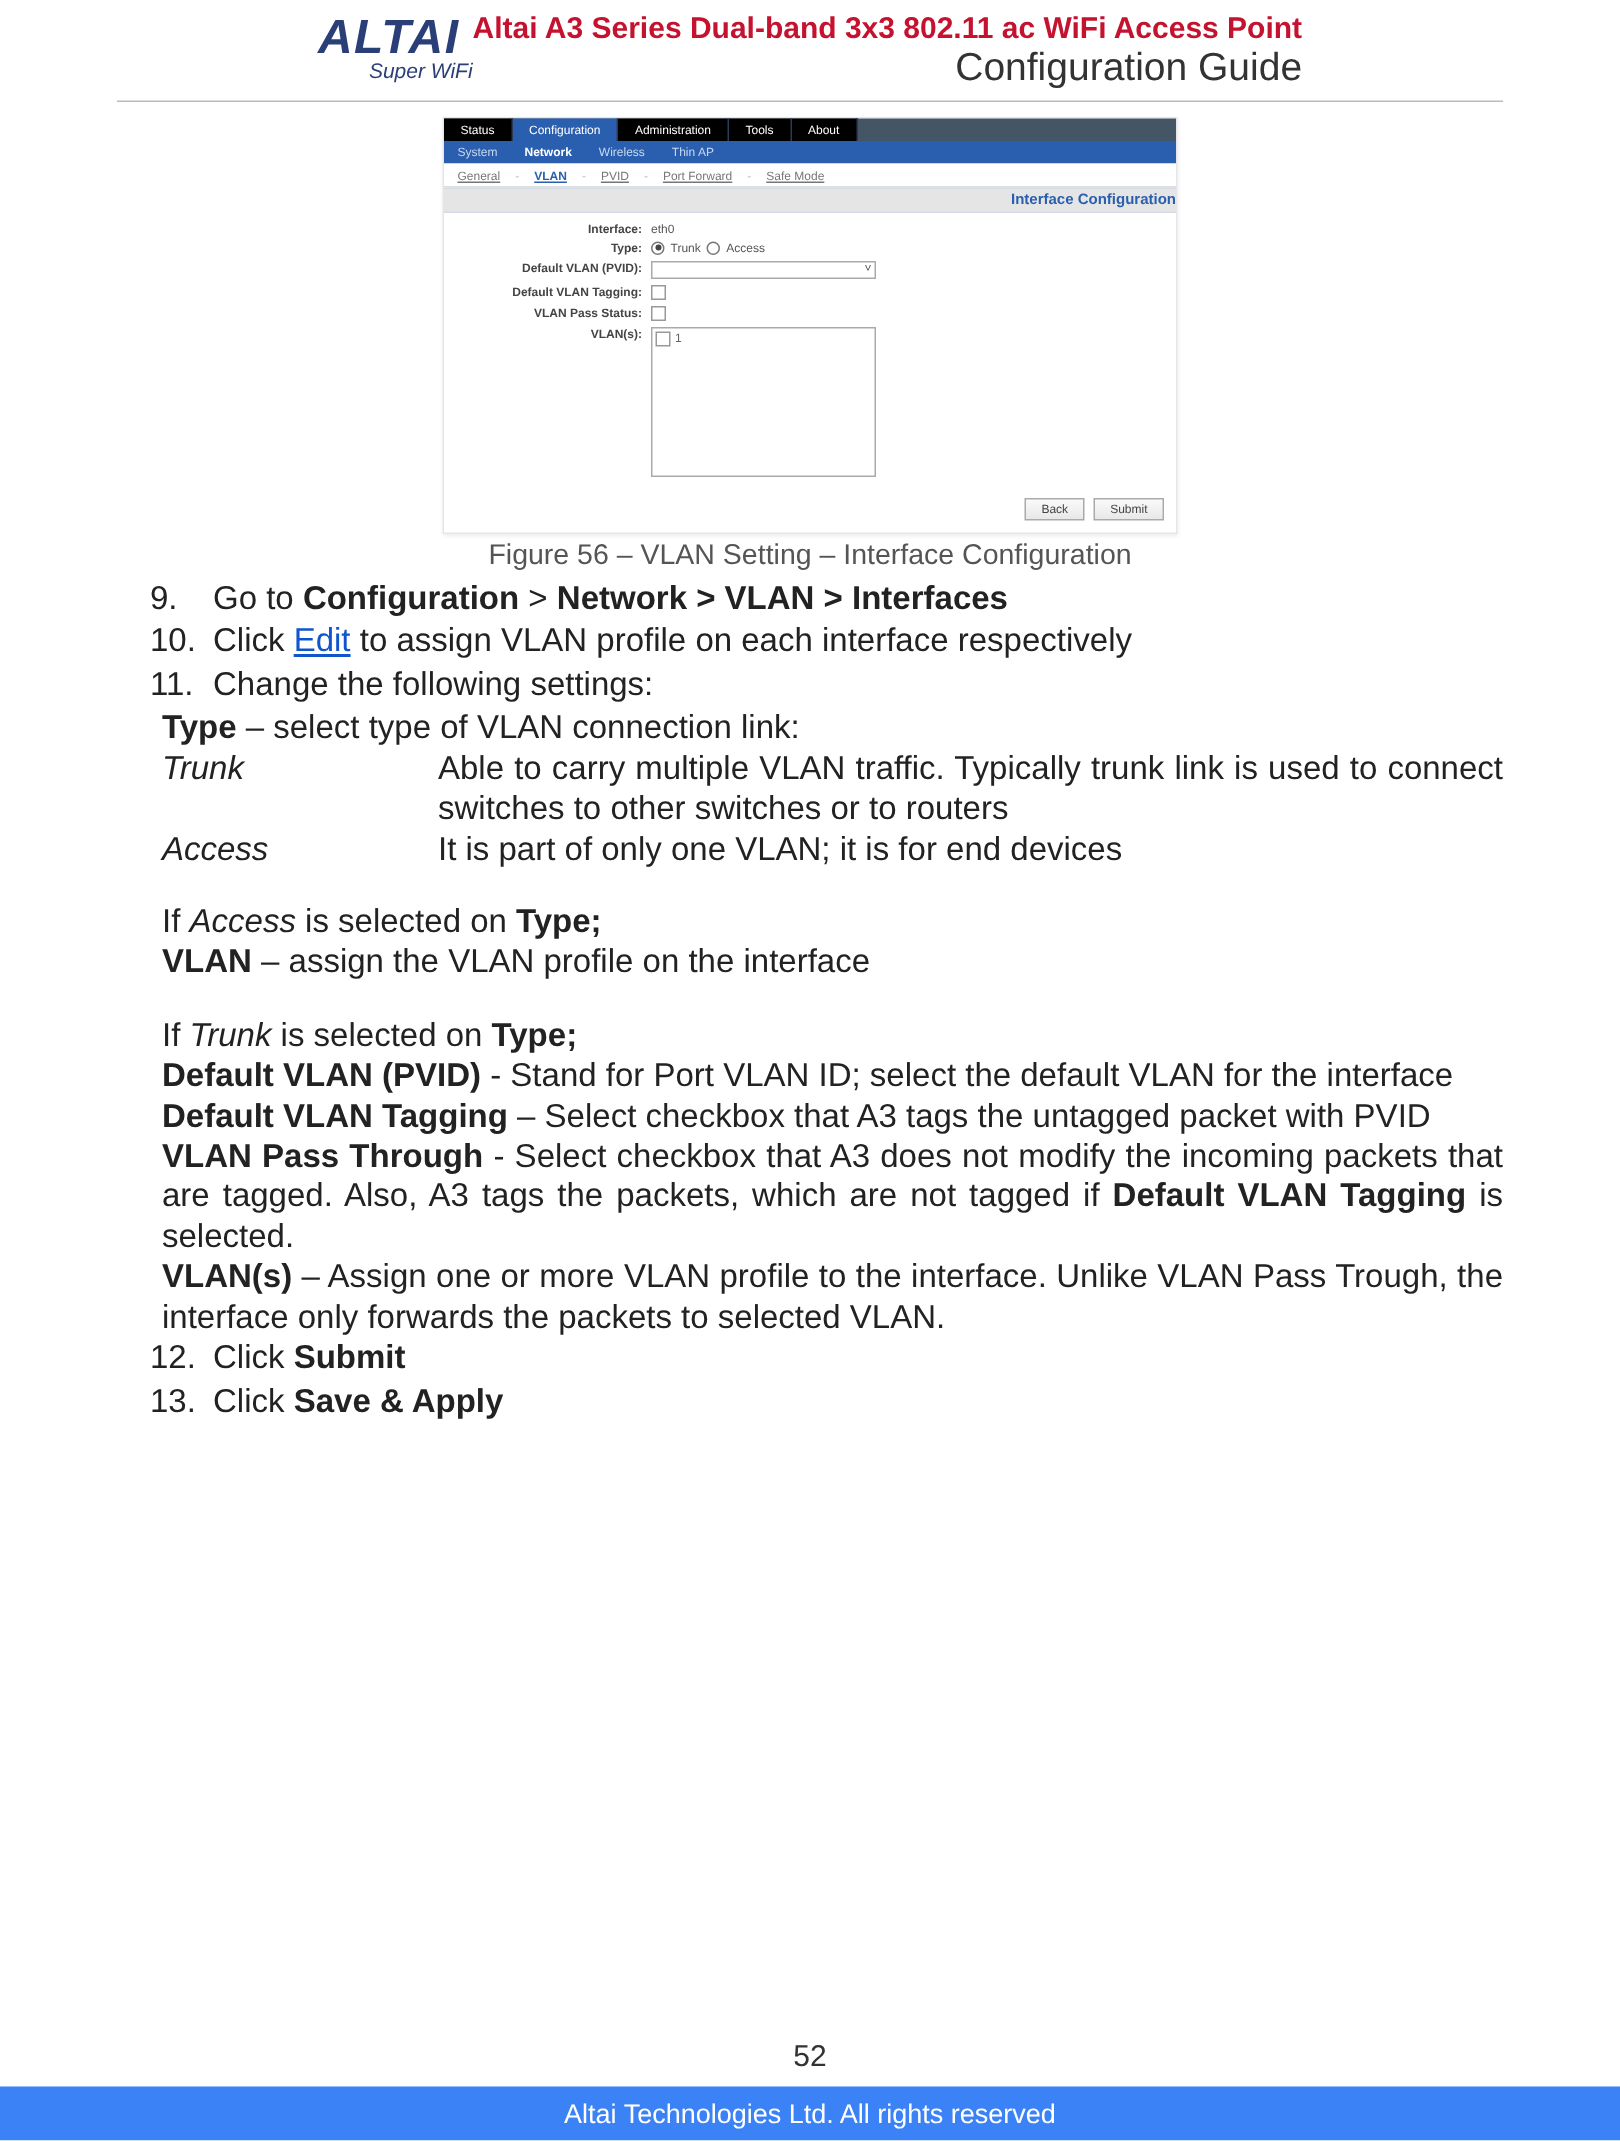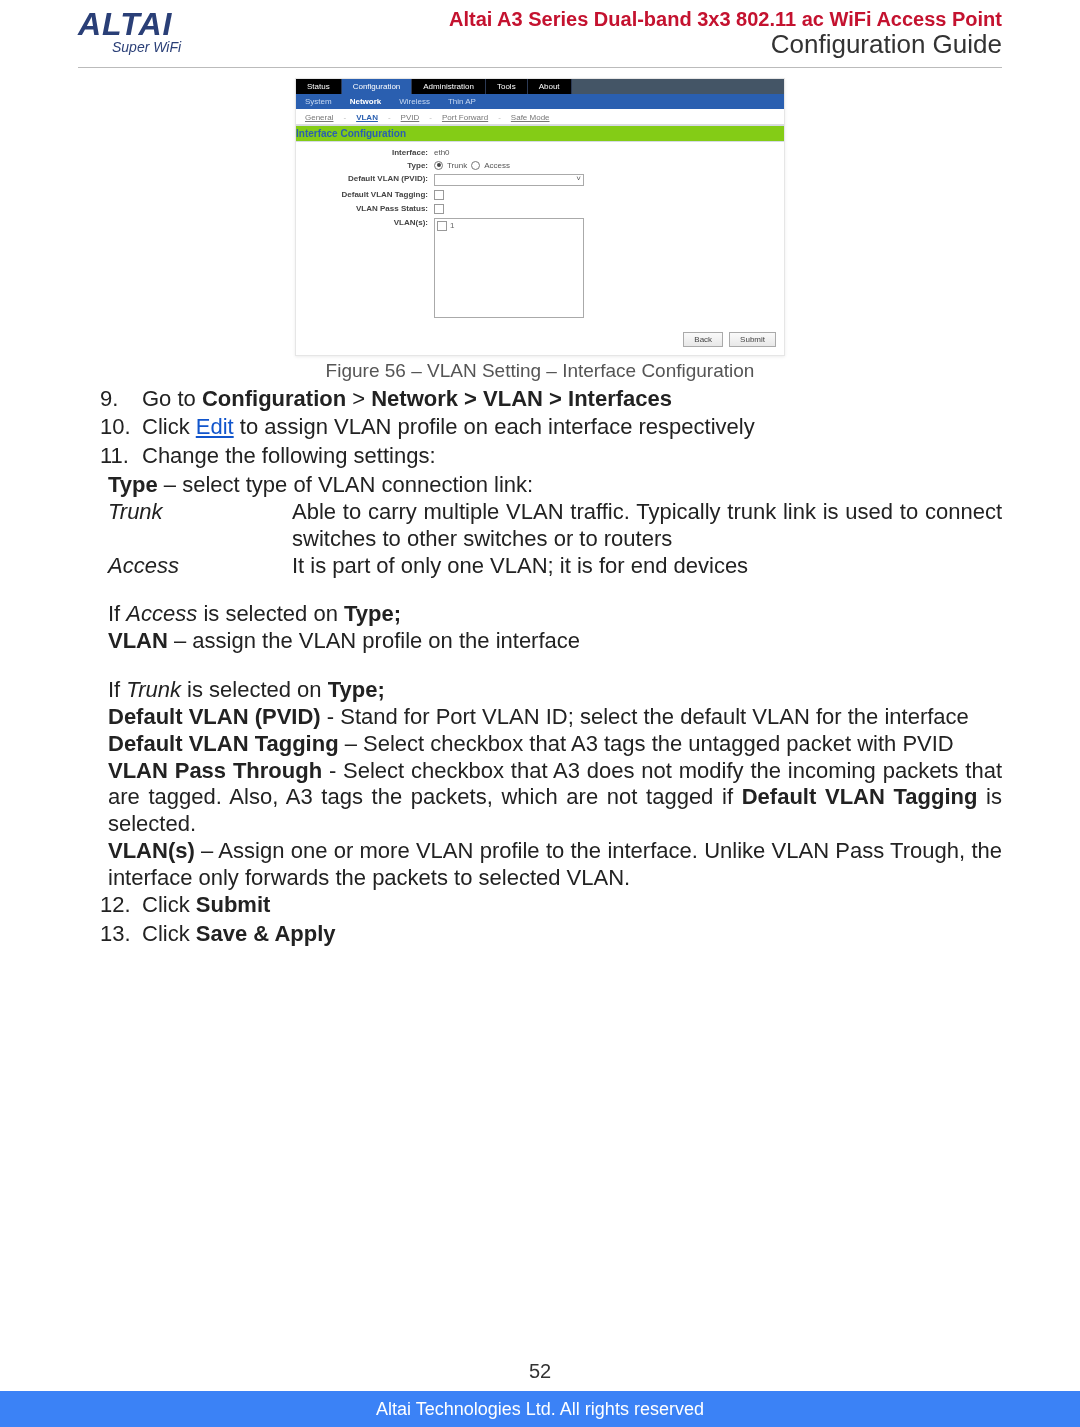--- a/index.html
+++ b/index.html
@@ -9,21 +9,21 @@
     background: #fff;
     font-family: "Century Gothic", "Segoe UI", Arial, sans-serif;
     color: #222;
     position: relative;
   }
   .page {
     padding: 8px 78px 0 78px;
   }
   .header-row {
     display: flex;
-    justify-content: space-between;
+    justify-content: center;
     align-items: flex-start;
     padding-bottom: 6px;
   }
   .logo-block {
     display: flex;
     flex-direction: column;
     align-items: flex-start;
   }
   .logo-main {
     font-weight: 900;
@@ -107,25 +107,25 @@
     color: #777;
     padding: 0 3px;
     text-decoration: underline;
   }
   .ui-tabs3 .sep { color:#bbb; text-decoration:none; }
   .ui-tabs3 span.active {
     color: #2a5fb0;
     font-weight: bold;
   }
   .ui-section-title {
-    text-align: left;
+    text-align: right;
     color: #2a5fb0;
     font-weight: bold;
     font-size: 10px;
-    background: #84cc16;
+    background: #e5e5e5;
     padding: 2px 0;
     border-top: 1px solid #d5dbe6;
     border-bottom: 1px solid #d5dbe6;
   }
   .ui-form {
     padding: 6px 10px 4px 10px;
   }
   .ui-row {
     display: flex;
     align-items: flex-start;

